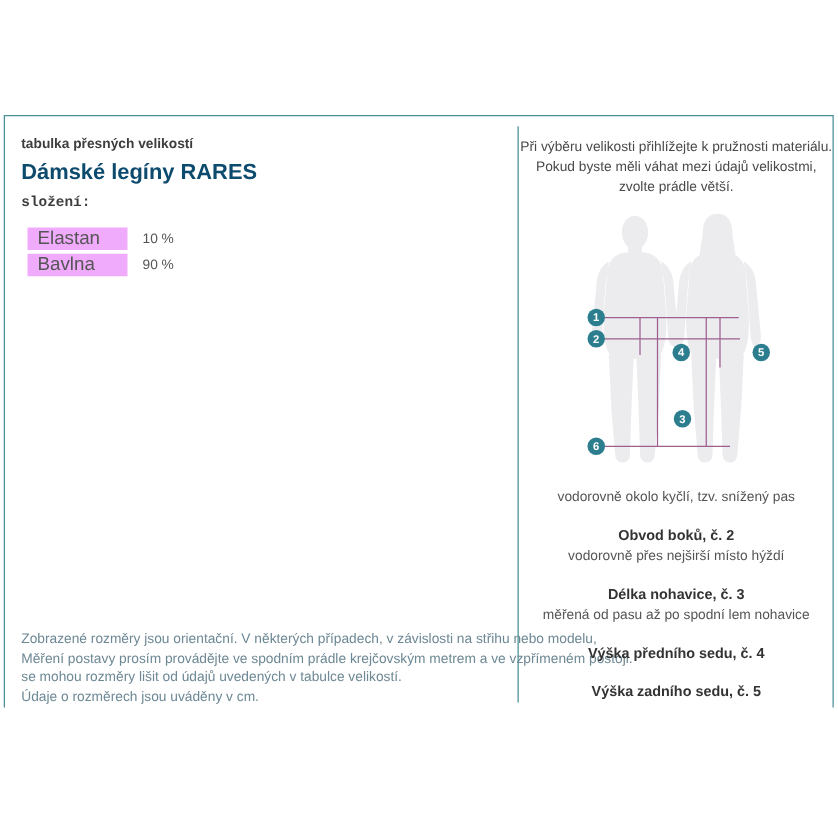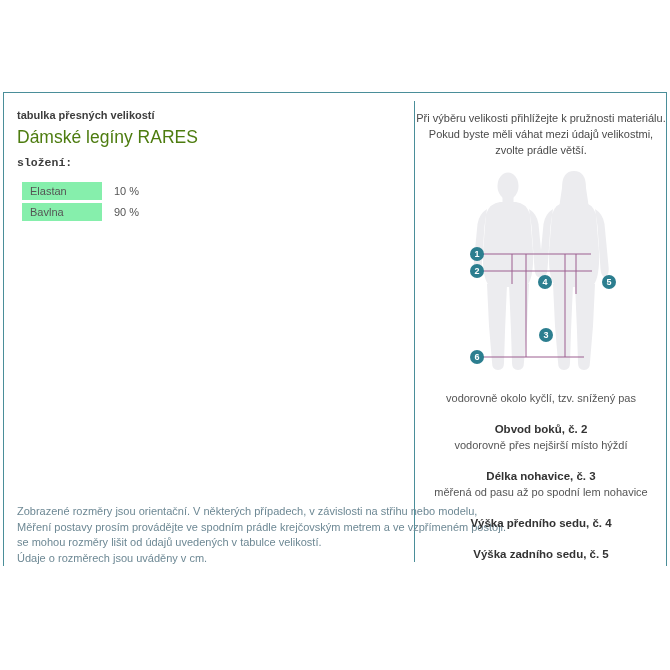--- a/index.html
+++ b/index.html
@@ -10,27 +10,27 @@
     position:absolute; left:3px; top:92px; width:664px; height:483px;
     border:1px solid #4a8e99; background:#fff;
   }
   .divider {
     position:absolute; left:410px; top:8px; width:1px; height:461px;
     background:#4a8e99;
   }
 
   
   .subtitle { position:absolute; left:13px; top:16px; font-size:11px; font-weight:bold; color:#3d3d3d; }
-  .title    { position:absolute; left:13px; top:34px; font-size:17.5px; font-weight:normal; color:#4d7c0f;text-align:right; }
+  .title    { position:absolute; left:13px; top:34px; font-size:17.5px; font-weight:bold; color:#0c4a6e;text-align:right; }
   .comp-label { position:absolute; left:13px; top:63px; font-size:11.5px; font-weight:bold; color:#3d3d3d;font-family:Liberation Mono, monospace; }
   .comp-table { position:absolute; left:18px; top:89px; width:220px; }
   .comp-row  { position:relative; height:18px; margin-bottom:3px; }
   .comp-cell-mat {
-    position:absolute; left:0; top:0; width:80px; height:18px; background:#86efac;
-    font-size:11px; color:#555; line-height:18px; padding-left:8px;
+    position:absolute; left:0; top:0; width:80px; height:18px; background:#f0abfc;
+    font-size:15px; color:#555; line-height:18px; padding-left:8px;
   }
   .comp-cell-val {
     position:absolute; left:92px; top:0; height:18px;
     font-size:11px; color:#555; line-height:18px;
   }
   .disclaimer { position:absolute; left:13px; top:411px; font-size:11px; line-height:15.5px; color:#6d8894; white-space:nowrap; }
 
   
   .intro { position:absolute; left:410px; top:17px; width:254px; text-align:center;
            font-size:11px; line-height:16px; color:#4a4a4a; }

